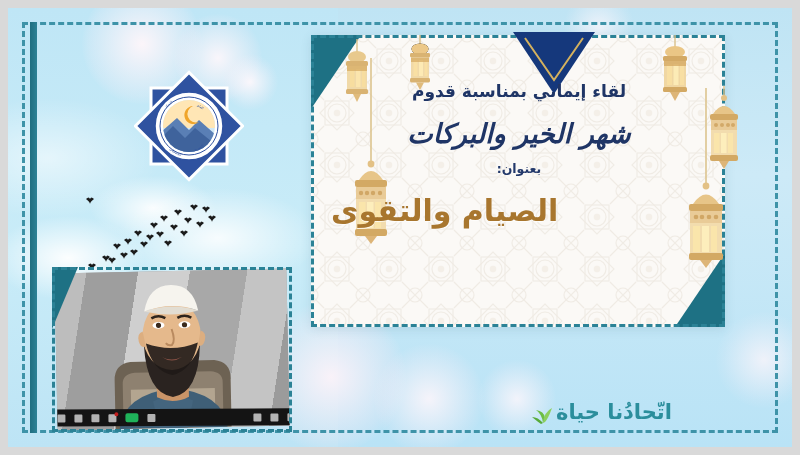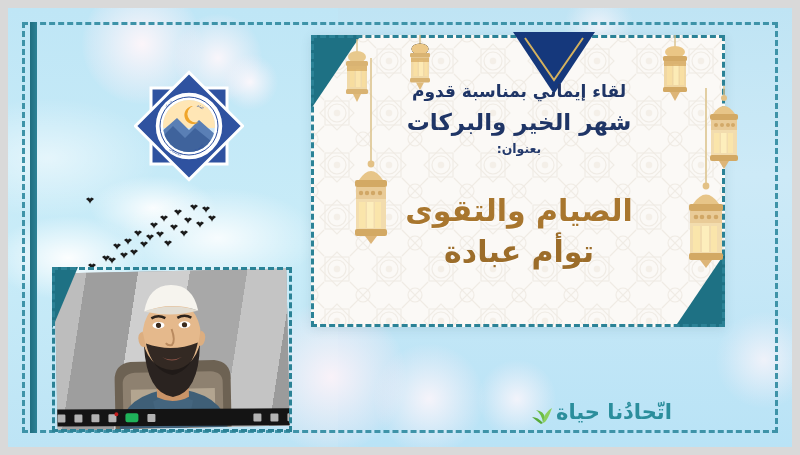--- a/index.html
+++ b/index.html
@@ -125,38 +125,39 @@
   .t-kicker {
     font-family: "DejaVu Sans", sans-serif;
     font-size: 17px;
     font-weight: 700;
     color: #1f3566;
     letter-spacing: .2px;
     line-height: 1.3;
   }
   .t-month {
     font-family: "DejaVu Sans", sans-serif;
-    font-size: 23px;
+    font-size: 27px;
     font-weight: 700;
     color: #1f3566;
-    margin-top: 6px;
+    margin-top: 15px;
     line-height: 1.25;
+    font-style: italic;
   }
   .t-label {
     font-family: "DejaVu Sans", sans-serif;
     font-size: 12.5px;
     font-weight: 700;
     color: #23396b;
-    margin-top: 4px;
+    margin-top: 10px;
   }
   .t-title {
     position: absolute;
     left: 323px; top: 182px;
     width: 376px;
-    text-align: center;
+    text-align: left;
     direction: rtl;
     font-family: "DejaVu Sans", sans-serif;
     font-size: 30px;
     font-weight: 700;
     color: #a8762e;
     line-height: 1.38;
     text-shadow: 0 1px 0 rgba(255,255,255,.7);
   }
   .t-title .l2 { color: #9c6d2a; }
 
@@ -446,21 +447,20 @@
       <path d="M20 172 L32 172 L26 180z" fill="#ddb578"></path>
     </svg>
 
     <div class="text-block">
       <div class="t-kicker">لقاء إيماني بمناسبة قدوم</div>
       <div class="t-month">شهر الخير والبركات</div>
       <div class="t-label">بعنوان:</div>
     </div>
     <div class="t-title">
       <div class="l1">الصيام والتقوى</div>
-      <div class="l2">توأم عبادة</div>
     </div>
 
     <div class="video-wrap">
       <div class="video-inner">
         <div class="vid-bg"></div>
         <svg viewBox="0 0 232 157" style="position:absolute;inset:0;width:100%;height:100%">
 
           <path d="M58 157 L58 108 q0 -16 16 -18 l84 0 q16 2 16 18 l0 49z" fill="#6d6253"></path>
           <path d="M66 157 L66 112 q0 -10 12 -11 l76 0 q12 1 12 11 l0 45z" fill="#8e8170"></path>
           <path d="M74 157 L74 118 l84 0 l0 39z" fill="#b3a590"></path>

